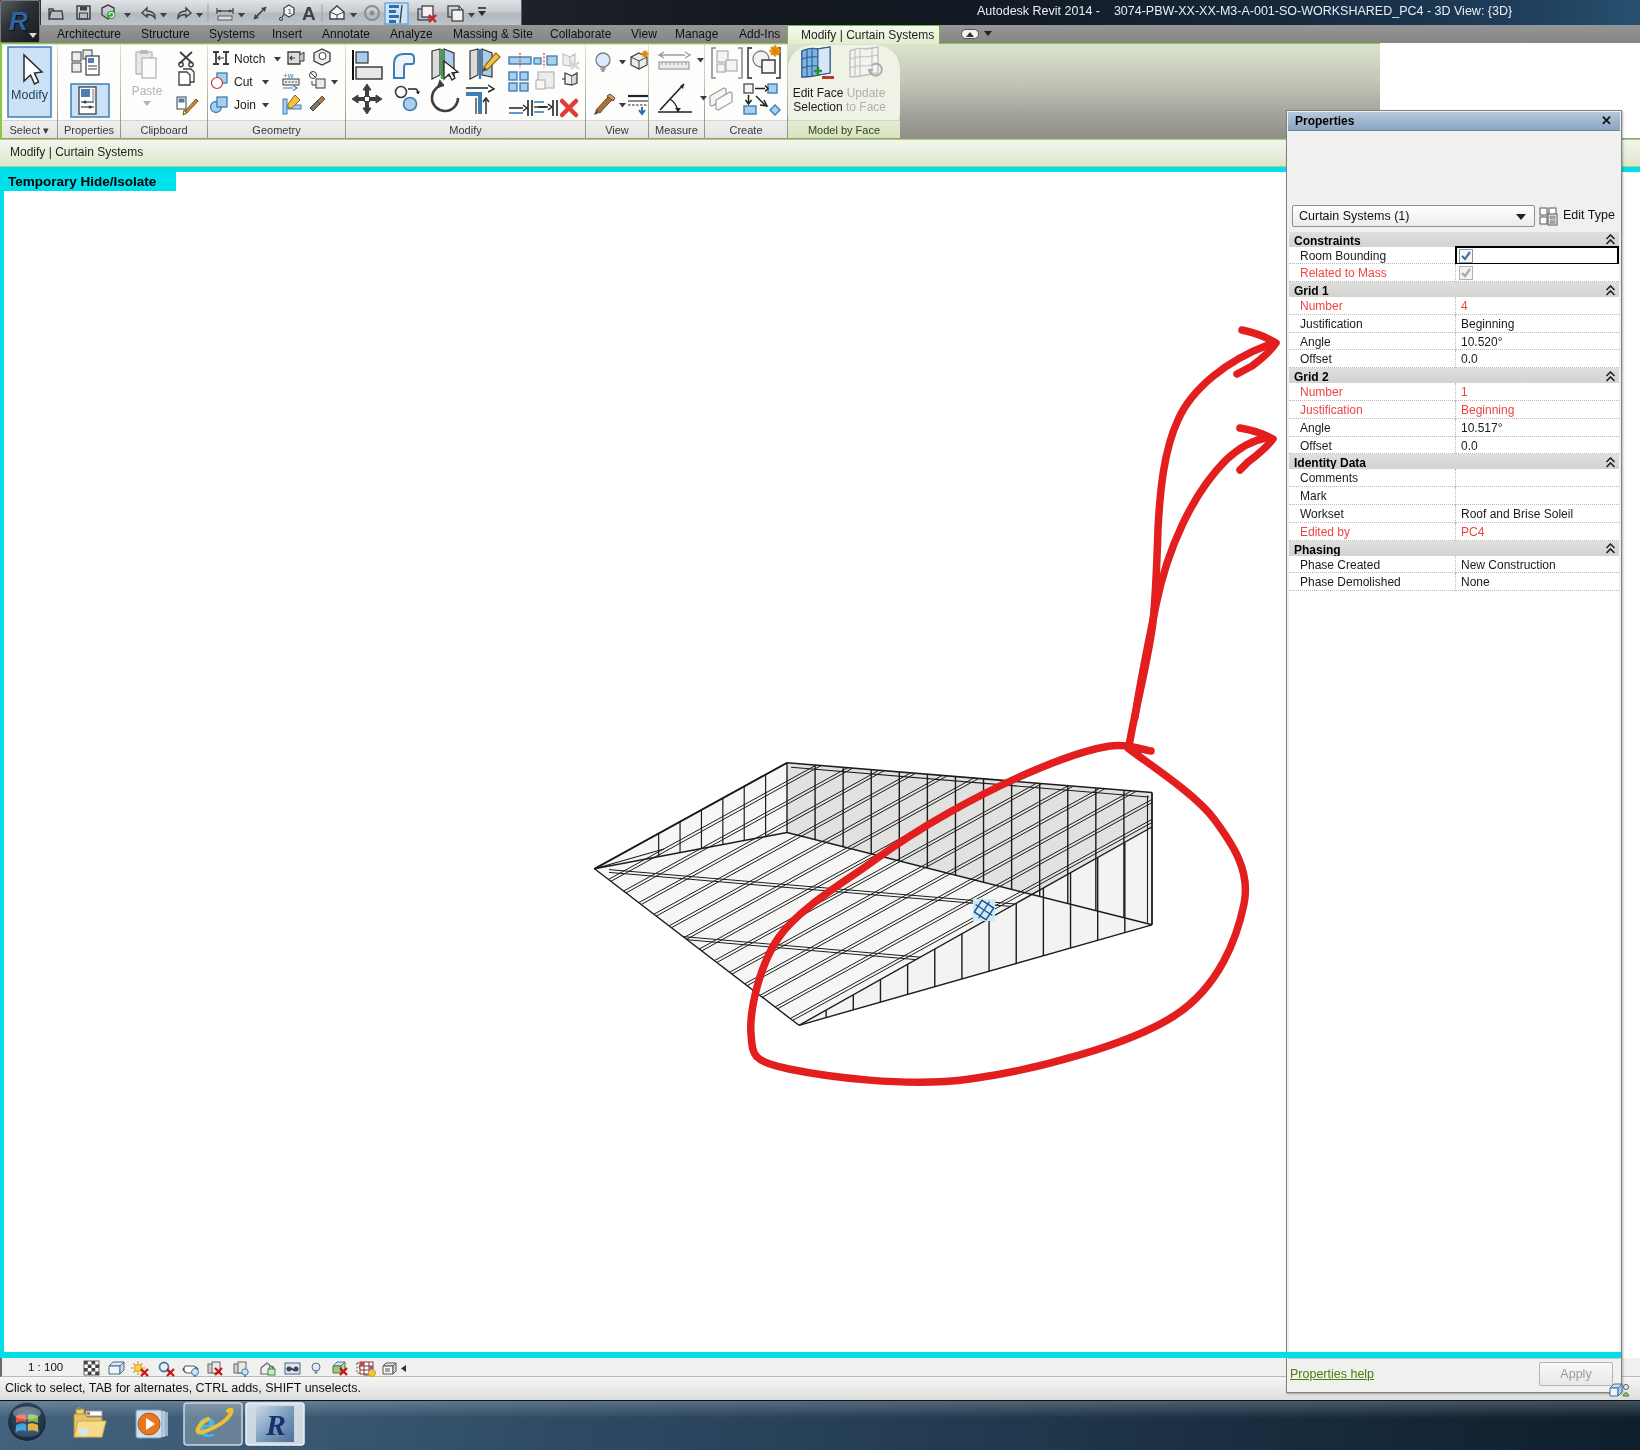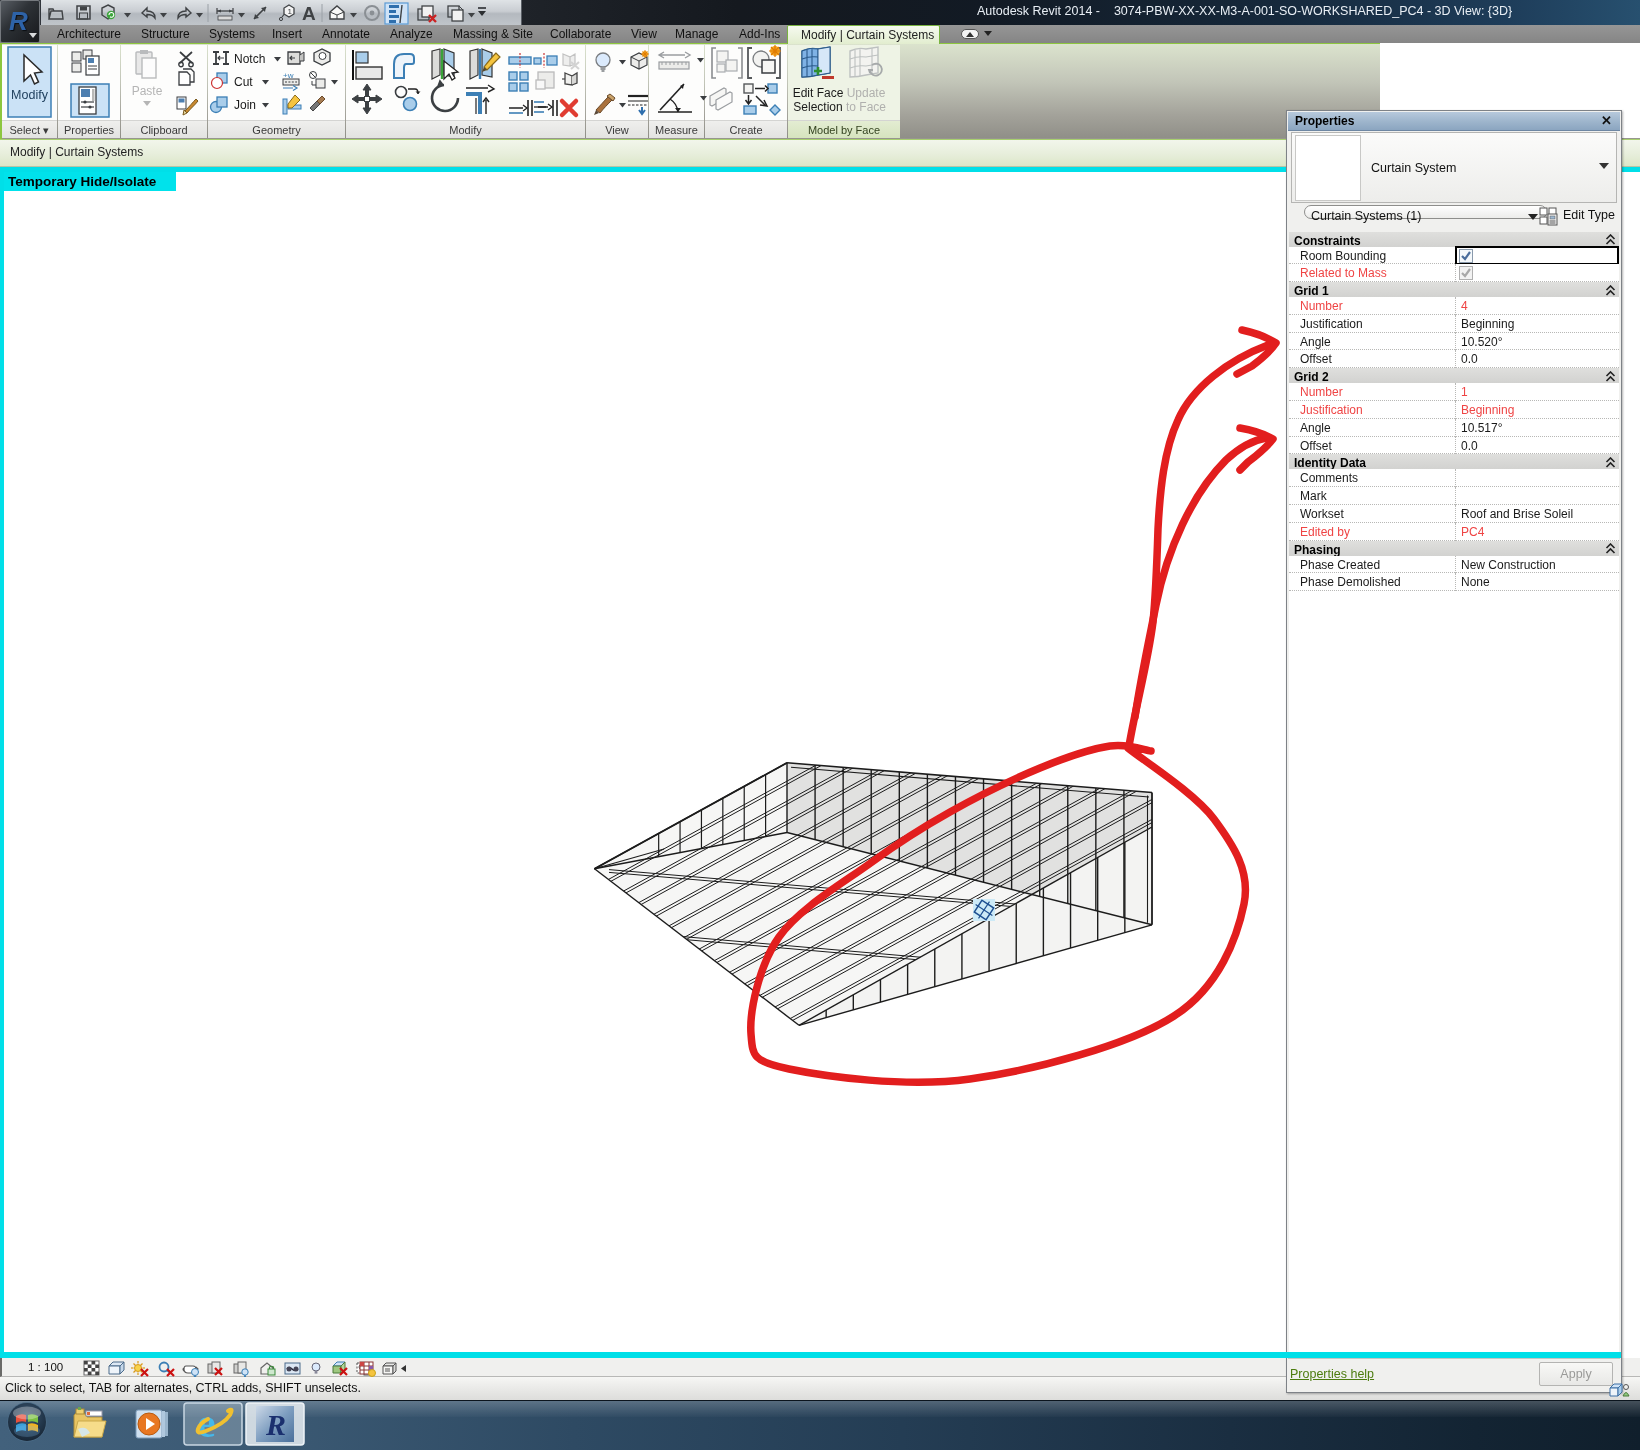--- a/index.html
+++ b/index.html
@@ -64,21 +64,21 @@
 
 
 #proppanel { left:1286px; top:110px; width:336px; height:1283px; background:#f0f0ee; border:1px solid #7e8287; box-shadow:1px 1px 2px rgba(0,0,0,0.3); z-index:40; }
 #pp-title { position:absolute; left:1px; top:1px; width:332px; height:19px; background:linear-gradient(to bottom,#b7c9dc 0%,#9fb6cd 50%,#8ba5c0 100%); border-bottom:1px solid #6e87a3; }
 #pp-title .t { position:absolute; left:7px; top:2px; font-size:12px; font-weight:bold; color:#000; }
 #pp-title .x { position:absolute; right:8px; top:1px; font-size:13px; font-weight:bold; color:#111; }
 #pp-typesel { position:absolute; left:4px; top:21px; width:326px; height:71px; background:linear-gradient(to bottom,#fbfbfa,#ededeb); border:1px solid #b5b5b3; }
 #pp-typesel .preview { position:absolute; left:3px; top:2px; width:66px; height:66px; background:#fff; border:1px solid #c8c8c6; }
 #pp-typesel .name { position:absolute; left:79px; top:28px; font-size:12.5px; color:#111; }
 #pp-typesel .dd { position:absolute; right:7px; top:30px; width:0; height:0; border-left:5px solid transparent; border-right:5px solid transparent; border-top:6px solid #333; }
-#pp-combo { position:absolute; left:5px; top:94px; width:243px; height:14px; background:linear-gradient(to bottom,#ffffff,#ececea); border:1px solid #8e8e8c; border-radius:10px;margin-left:12px; }
+#pp-combo { position:absolute; left:5px; top:94px; width:243px; height:22px; background:linear-gradient(to bottom,#ffffff,#ececea); border:1px solid #8e8e8c; border-radius:2px; }
 #pp-combo .t { position:absolute; left:6px; top:3px; font-size:12.5px; color:#111; }
 #pp-combo .dd { position:absolute; right:8px; top:8px; width:0; height:0; border-left:5px solid transparent; border-right:5px solid transparent; border-top:6px solid #222; }
 #pp-edittype { position:absolute; left:252px; top:94px; width:80px; height:22px; }
 #pp-edittype .t { position:absolute; left:24px; top:3px; font-size:12.5px; color:#111; }
 #pp-grid { position:absolute; left:2px; top:120.5px; width:330px; }
 .prow { position:relative; width:330px; height:17.8px; background:#fff; }
 .prow.hdr { height:15px; background:linear-gradient(to bottom,#dfdfdd,#d2d2d0); }
 .prow.hdr .lab { font-weight:bold; color:#000; left:5px; }
 .prow .lab { position:absolute; left:11px; top:2px; font-size:12px; color:#1a1a1a; white-space:nowrap; }
 .prow .val { position:absolute; left:172px; top:2px; font-size:12px; color:#1a1a1a; white-space:nowrap; }
@@ -138,21 +138,21 @@
       </div>
     <div class="rpanel" style="left:586px; width:62px;">
         <div class="plabel">View</div>
       </div>
     <div class="rpanel" style="left:649px; width:55px;">
         <div class="plabel">Measure</div>
       </div>
     <div class="rpanel" style="left:705px; width:82px;">
         <div class="plabel">Create</div>
       </div>
-    <div class="rpanel" style="left:788px; width:112px; background:#eef3e5;">
+    <div class="rpanel" style="left:788px; width:112px; background:#eef3e5;border-radius:24px;">
         <div class="plabel" style="background:linear-gradient(to bottom,#e3ecd2,#d5e3bd); color:#33421f;">Model by Face</div>
       </div>
   </div>
   <div id="ribbon-bottom" class="abs"></div>
   <div class="abs" style="left:0;top:43px;width:2px;height:96px;background:#8dc63f;z-index:9;"></div>
   <div id="ribbon-green" class="abs"></div>
   <svg id="ribicons" class="abs" style="left:0;top:43px;z-index:8;" width="1640" height="96" viewBox="0 43 1640 96">
       <rect x="8" y="47" width="43" height="70" fill="#cbe2f6" stroke="#3c7fb5" stroke-width="1.5"></rect>
       <path d="M24 55 L24 81 L30.5 75 L34.5 84 L38.5 82 L34.5 73 L42 72 Z" fill="#fff" stroke="#2a2a2a" stroke-width="1.5"></path>
       <text x="29.5" y="99" font-size="12.5" fill="#21415f" text-anchor="middle">Modify</text>
@@ -624,25 +624,20 @@
         <path d="M1135,717 C1140,682 1148,645 1156,605 C1167,550 1192,494 1226,460 C1240,447 1254,440 1266,438"></path>
         <path d="M1240,428 C1252,430 1264,434 1273,439 C1266,448 1256,456 1248,462 L1240,470"></path>
       </g>
     </svg>
 
   <div id="proppanel" class="abs">
     <div id="pp-title">
         <span class="t">Properties</span>
         <span class="x">✕</span>
       </div>
-    <div id="pp-typesel">
-      <div class="preview"></div>
-      <div class="name">Curtain System</div>
-      <div class="dd"></div>
-    </div>
     <div id="pp-combo">
         <span class="t">Curtain Systems (1)</span>
         <span class="dd"></span>
       </div>
     <div id="pp-edittype">
       <svg width="20" height="20" viewBox="0 0 20 20" style="position:absolute;left:0;top:1px;">
         <rect x="1" y="2" width="7" height="7" fill="#fff" stroke="#555"></rect>
         <rect x="1" y="11" width="7" height="7" fill="#fff" stroke="#555"></rect>
         <rect x="10" y="2" width="7" height="7" fill="#fff" stroke="#555"></rect>
         <rect x="9" y="8" width="9" height="11" fill="#f4f4f4" stroke="#555"></rect>

